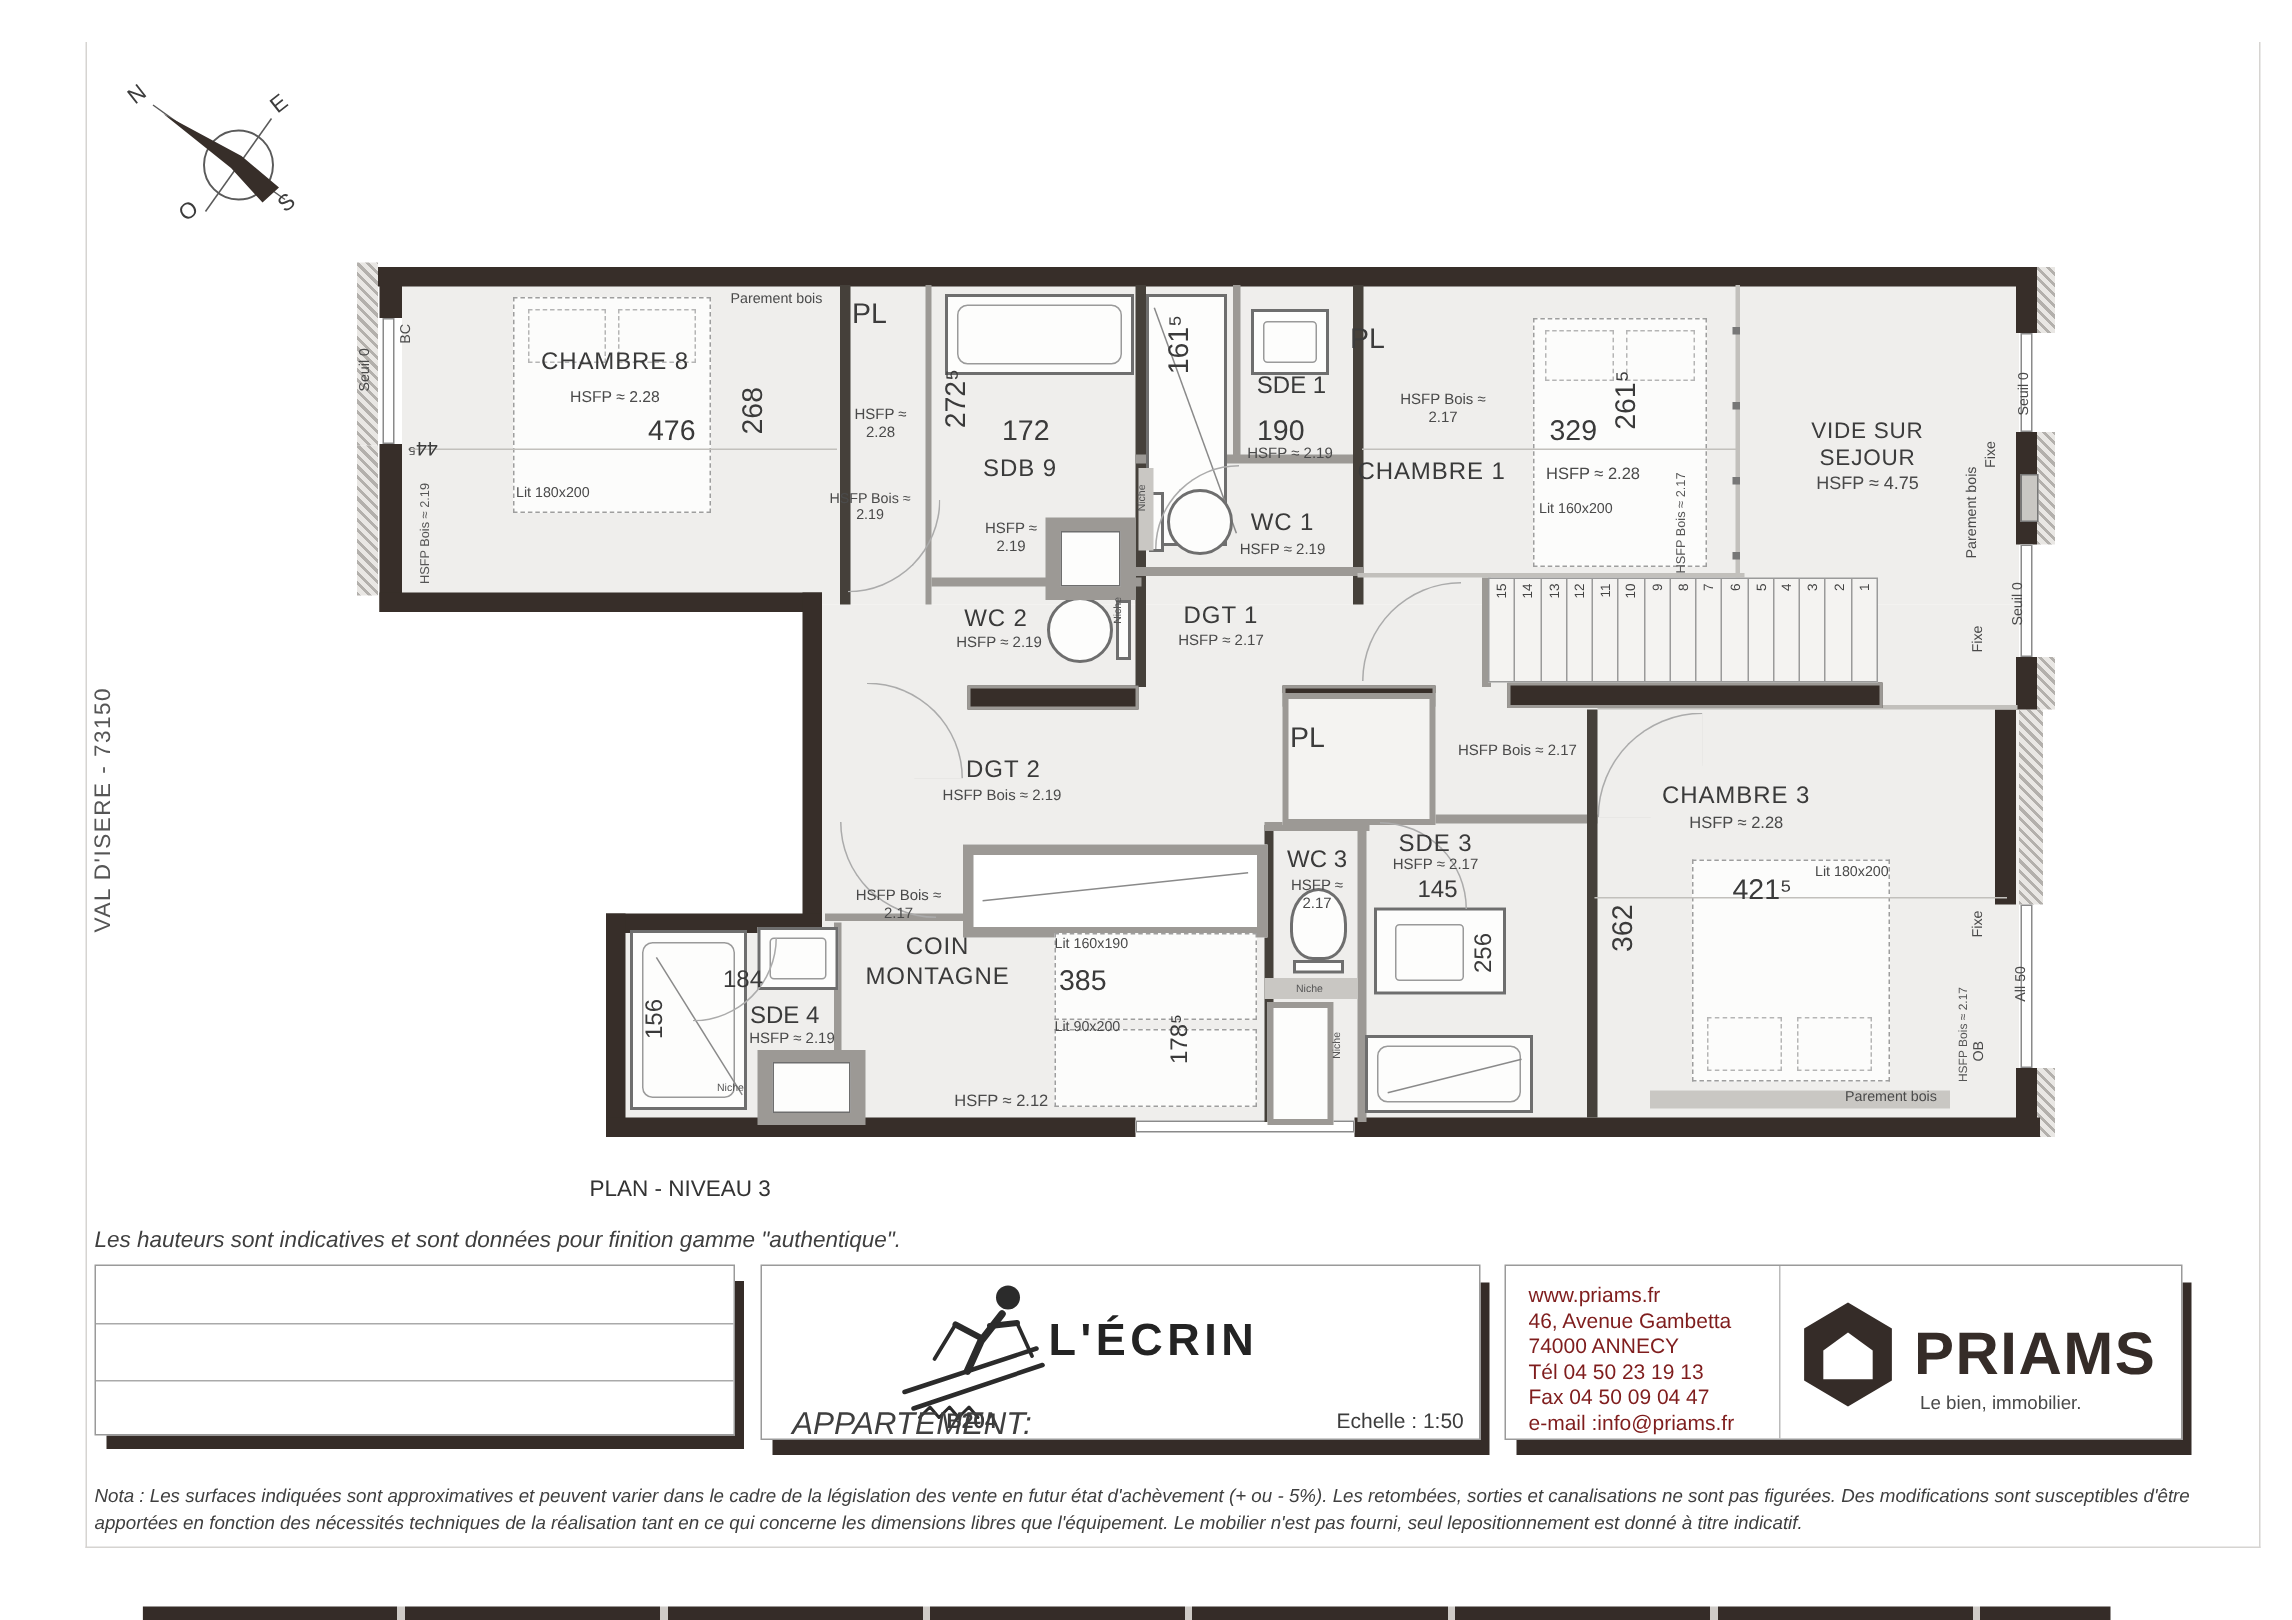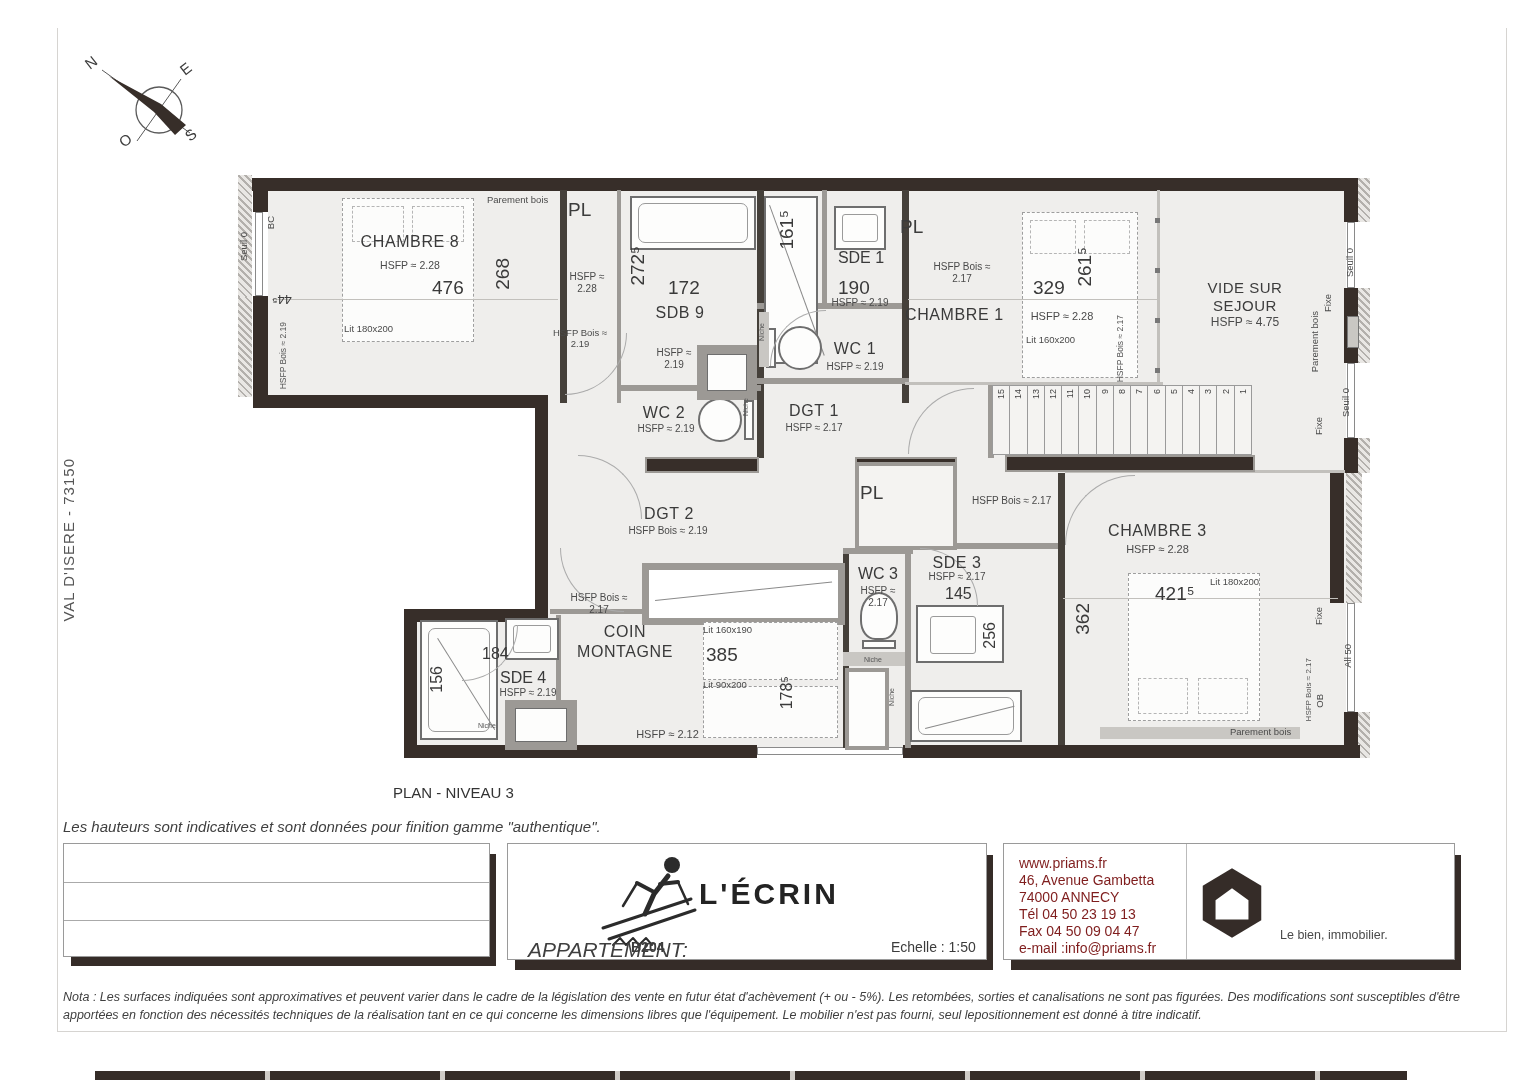--- a/index.html
+++ b/index.html
@@ -367,20 +367,21 @@
         <div class="contact-line">74000 ANNECY</div>
         <div class="contact-line">Tél 04 50 23 19 13</div>
         <div class="contact-line">Fax 04 50 09 04 47</div>
         <div class="contact-line">e-mail :info@priams.fr</div>
       </div>
     <div style="position:absolute;left:182px;top:0;width:1px;height:100%;background:#bbb;"></div>
     <svg style="position:absolute;left:196px;top:22px;" width="64" height="74" viewBox="0 0 70 80">
       <polygon points="35,2 67,21 67,59 35,78 3,59 3,21" fill="#352c28"></polygon>
       <polygon points="35,24 53,37 53,58 17,58 17,37" fill="#ffffff"></polygon>
     </svg>
+    <div class="lbl brand" style="left:272px;top:36px;">PRIAMS</div>
     <div class="lbl" style="left:276px;top:84px;font-size:12.5px;color:#4a4a4a;">Le bien, immobilier.</div>
   </div>
 
   <div class="lbl note" style="left:63px;top:990px;font-size:12.5px;width:1445px;white-space:normal;">Nota : Les surfaces indiquées sont approximatives et peuvent varier dans le cadre de la législation des vente en futur état d'achèvement (+ ou - 5%). Les retombées, sorties et canalisations ne sont pas figurées. Des modifications sont susceptibles d'être</div>
   <div class="lbl note" style="left:63px;top:1008px;font-size:12.5px;width:1445px;white-space:normal;">apportées en fonction des nécessités techniques de la réalisation tant en ce qui concerne les dimensions libres que l'équipement. Le mobilier n'est pas fourni, seul lepositionnement est donné à titre indicatif.</div>
 
   <div style="position:absolute;left:95px;top:1071px;width:1312px;height:9px;
               background:repeating-linear-gradient(90deg,#352c28 0 170px,#cfcbc7 170px 175px);"></div>
 </div>
 

